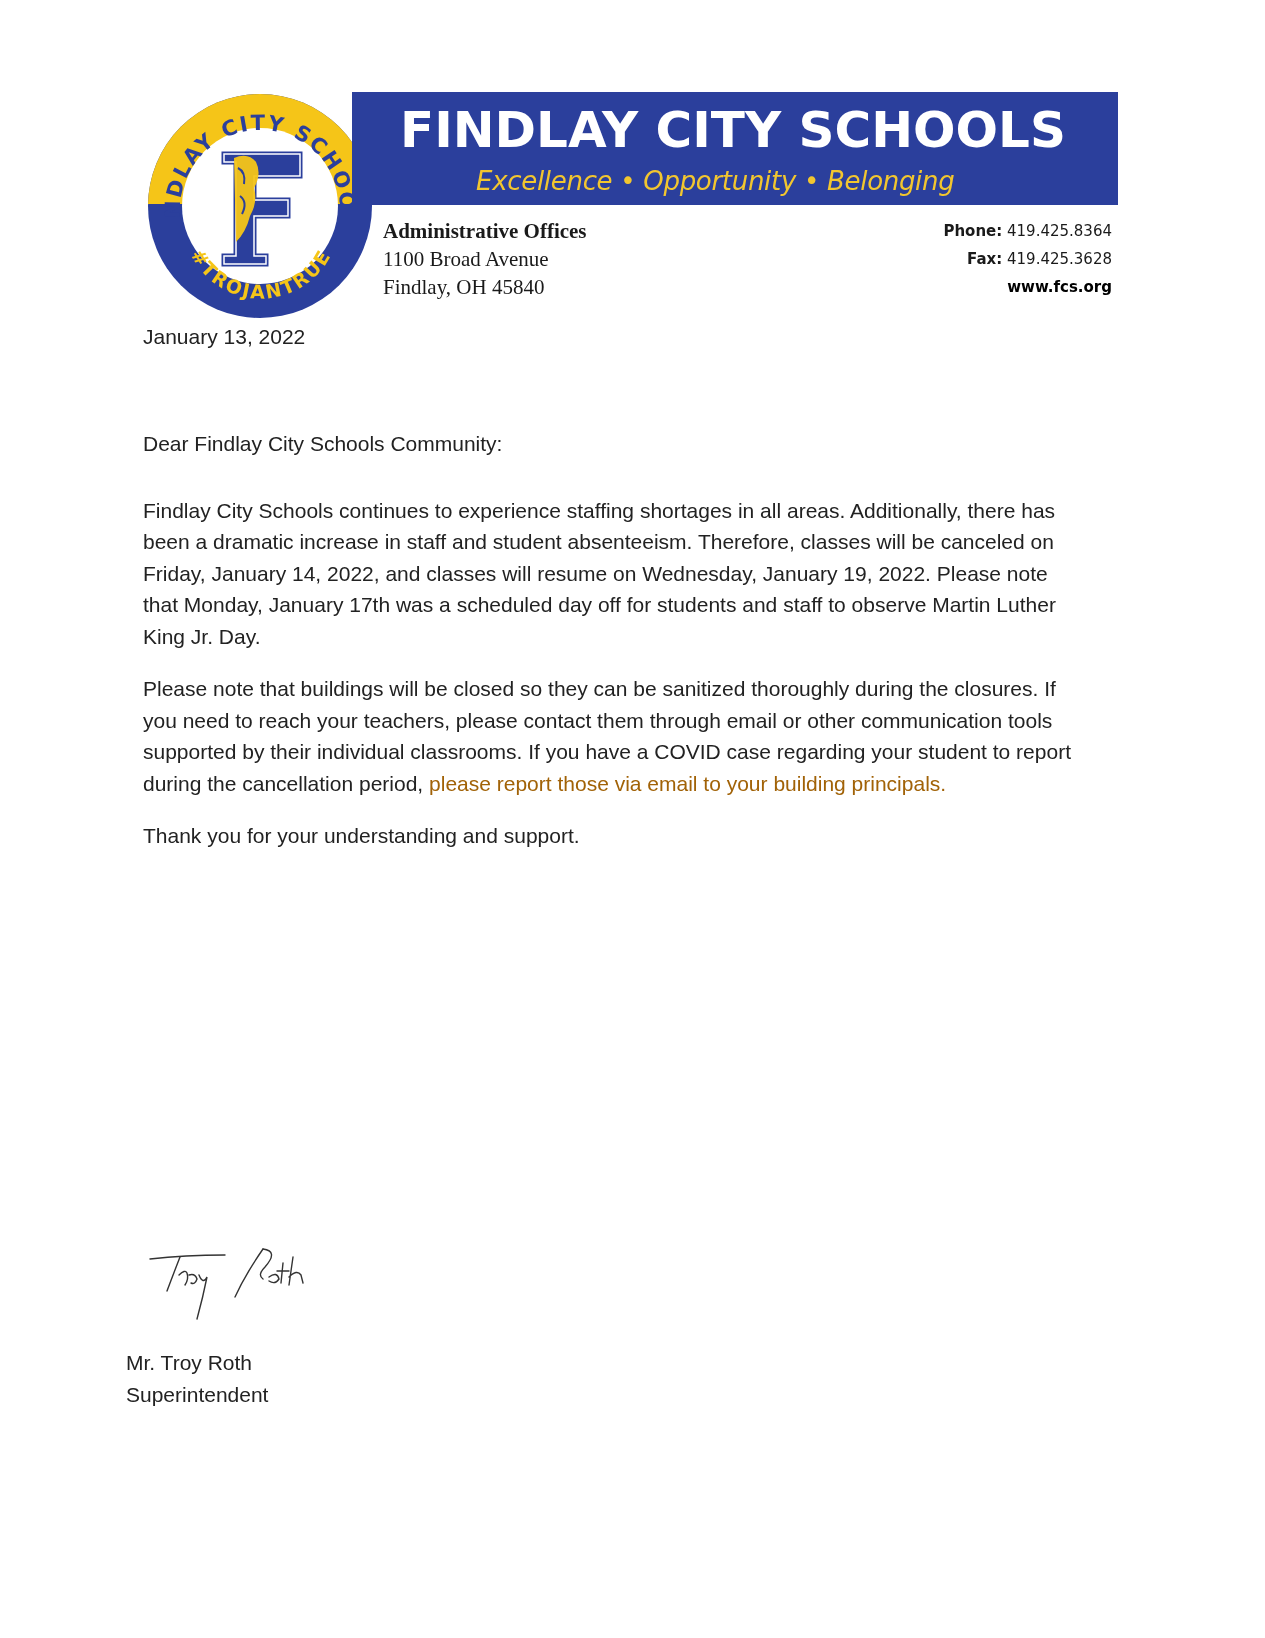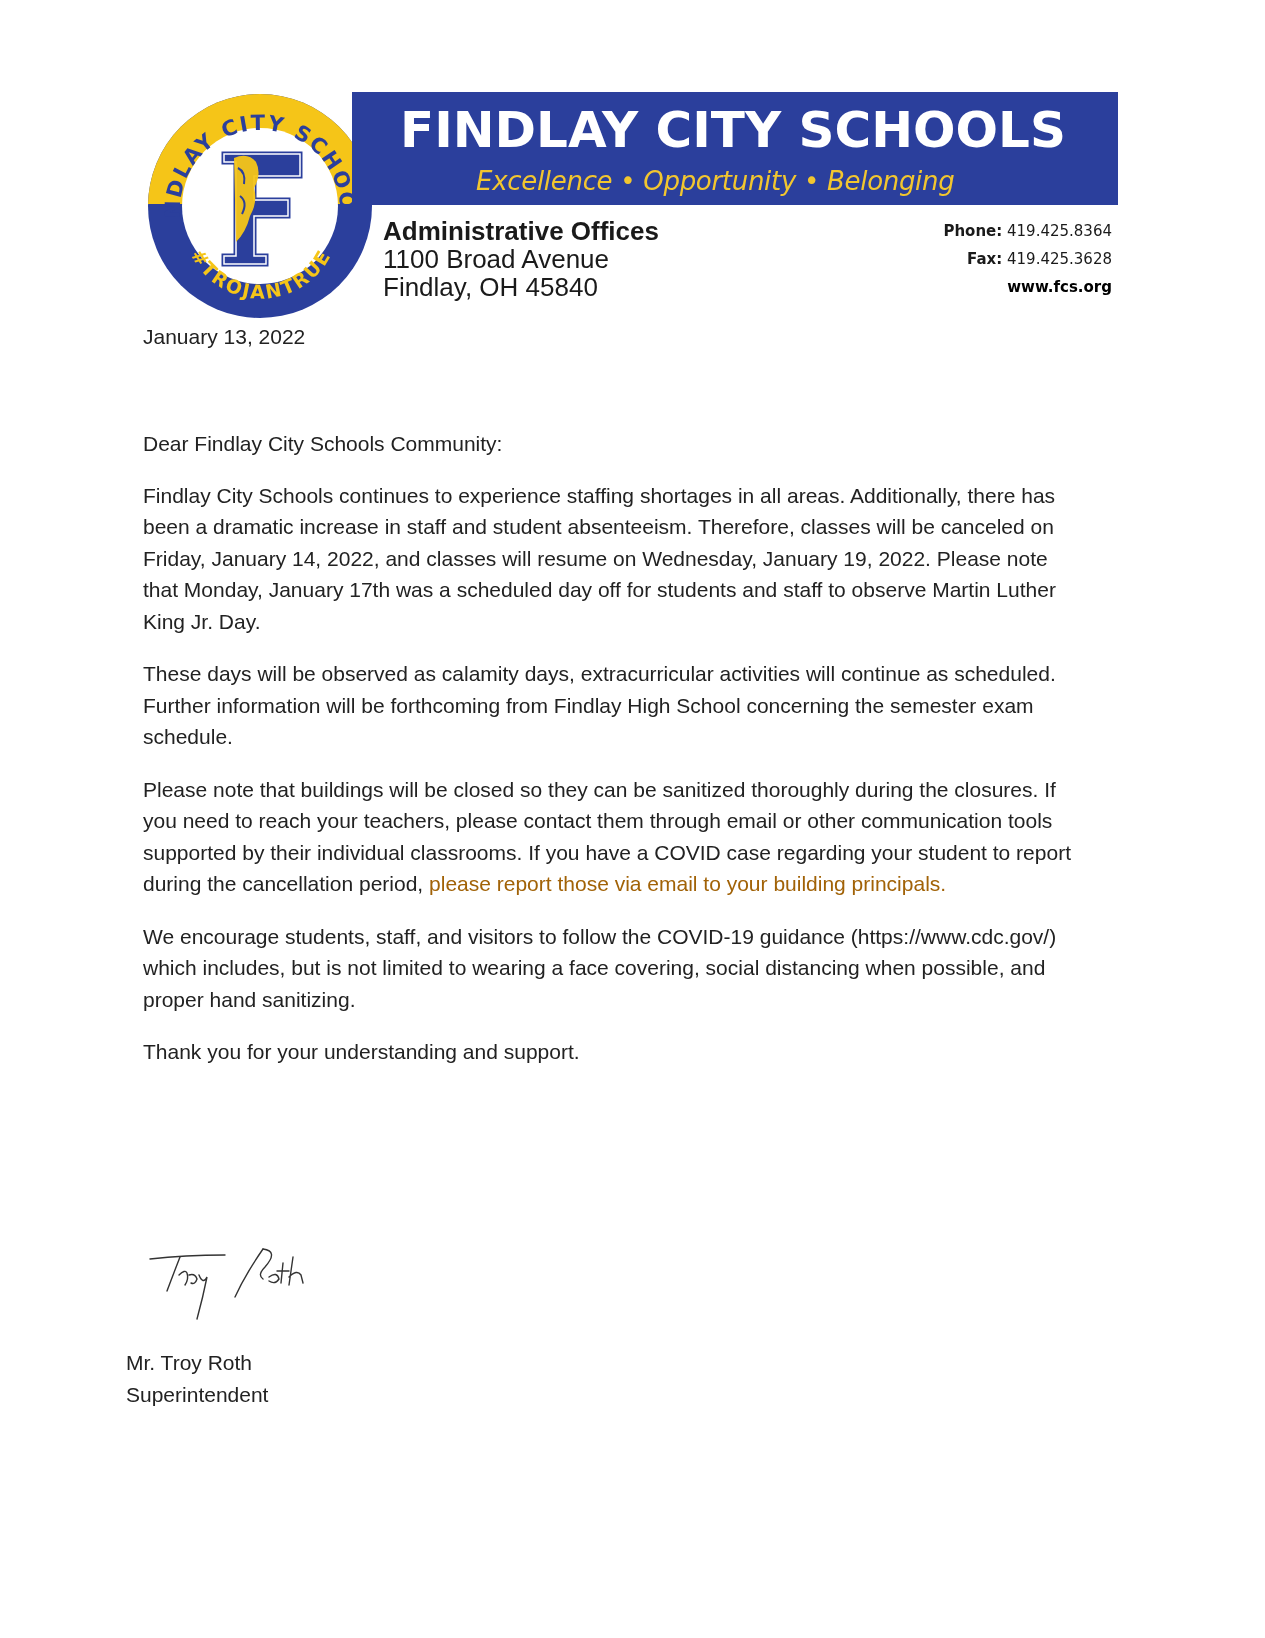--- a/index.html
+++ b/index.html
@@ -13,33 +13,33 @@
   .banner-title { position: absolute; left: 400px; top: 98px; width: 710px;
                   font-family: "DejaVu Sans", sans-serif; font-weight: bold;
                   font-size: 50px; letter-spacing: 0px; color: #ffffff; line-height: 64px;
                   text-align: left; }
   .banner-tagline { position: absolute; left: 476px; top: 163px;
                     font-family: "DejaVu Sans", sans-serif; font-style: italic;
                     font-size: 26px; color: #f2c62f; line-height: 36px; font-weight: normal;
                     letter-spacing: -0.3px; }
 
   .addr { position: absolute; left: 383px; top: 217px;
-          font-family: Liberation Sans, sans-serif; font-size: 26px; line-height: 28px; color: #1a1a1a; }
+          font-family: Liberation Serif, serif; font-size: 21px; line-height: 28px; color: #1a1a1a; }
   .addr .head { font-weight: bold; }
   .contact { position: absolute; right: 153px; top: 217px; text-align: right;
              font-family: "DejaVu Sans", sans-serif; font-size: 15px; line-height: 28px; color: #1a1a1a; }
   .contact b { font-weight: bold; }
   .contact .web { color: #000000; font-weight: bold; }
 
   .date { position: absolute; left: 143px; top: 323px; font-size: 21px; line-height: 28px; }
 
   .letter { position: absolute; left: 143px; top: 428px; width: 935px;
             font-size: 21px; line-height: 31.5px; }
   .letter p { margin: 0 0 21px 0; }
-  .letter .greeting { margin-bottom: 20px; }
+  .letter .greeting { margin-bottom: 35px; }
   .letter strong { font-weight: normal; color: #a16207; }
 
   .signature { position: absolute; left: 145px; top: 1245px; width: 190px; height: 80px; }
   .sig-name { position: absolute; left: 126px; top: 1347px; font-size: 21px; line-height: 31.5px; }
 </style>
 </head>
 <body>
 
 <div class="logo">
   <svg width="228" height="228" viewBox="0 0 228 228">
@@ -88,23 +88,21 @@
     <span>419.425.3628</span>
   </div>
   <div class="web">www.fcs.org</div>
 </div>
 
 <div class="date">January 13, 2022</div>
 
 <div class="letter">
   <p class="greeting">Dear Findlay City Schools Community:</p>
   <p>Findlay City Schools continues to experience staffing shortages in all areas. Additionally, there has been a dramatic increase in staff and student absenteeism. Therefore, classes will be canceled on Friday, January 14, 2022, and classes will resume on Wednesday, January 19, 2022. Please note that Monday, January 17th was a scheduled day off for students and staff to observe Martin Luther King Jr. Day.</p>
-  <p>These days will be observed as calamity days, extracurricular activities will continue as scheduled. Further information will be forthcoming from Findlay High School concerning the semester exam schedule.</p>
   <p><span>Please note that buildings will be closed so they can be sanitized thoroughly during the closures. If you need to reach your teachers, please contact them through email or other communication tools supported by their individual classrooms. If you have a COVID case regarding your student to report during the cancellation period, </span><strong>please report those via email to your building principals.</strong></p>
-  <p>We encourage students, staff, and visitors to follow the COVID-19 guidance (https://www.cdc.gov/) which includes, but is not limited to wearing a face covering, social distancing when possible, and proper hand sanitizing.</p>
   <p>Thank you for your understanding and support.</p>
 </div>
 
 <div class="signature">
   <svg width="190" height="80" viewBox="0 0 190 80">
     <g fill="none" stroke="#333" stroke-width="1.4" stroke-linecap="round">
       <path d="M 5 14 Q 40 10 80 10"></path>
       <path d="M 35 12 Q 28 30 22 46"></path>
       <path d="M 34 30 Q 40 24 42 28 Q 44 34 40 40"></path>
       <path d="M 44 30 Q 50 28 52 34 Q 50 40 46 38"></path>

